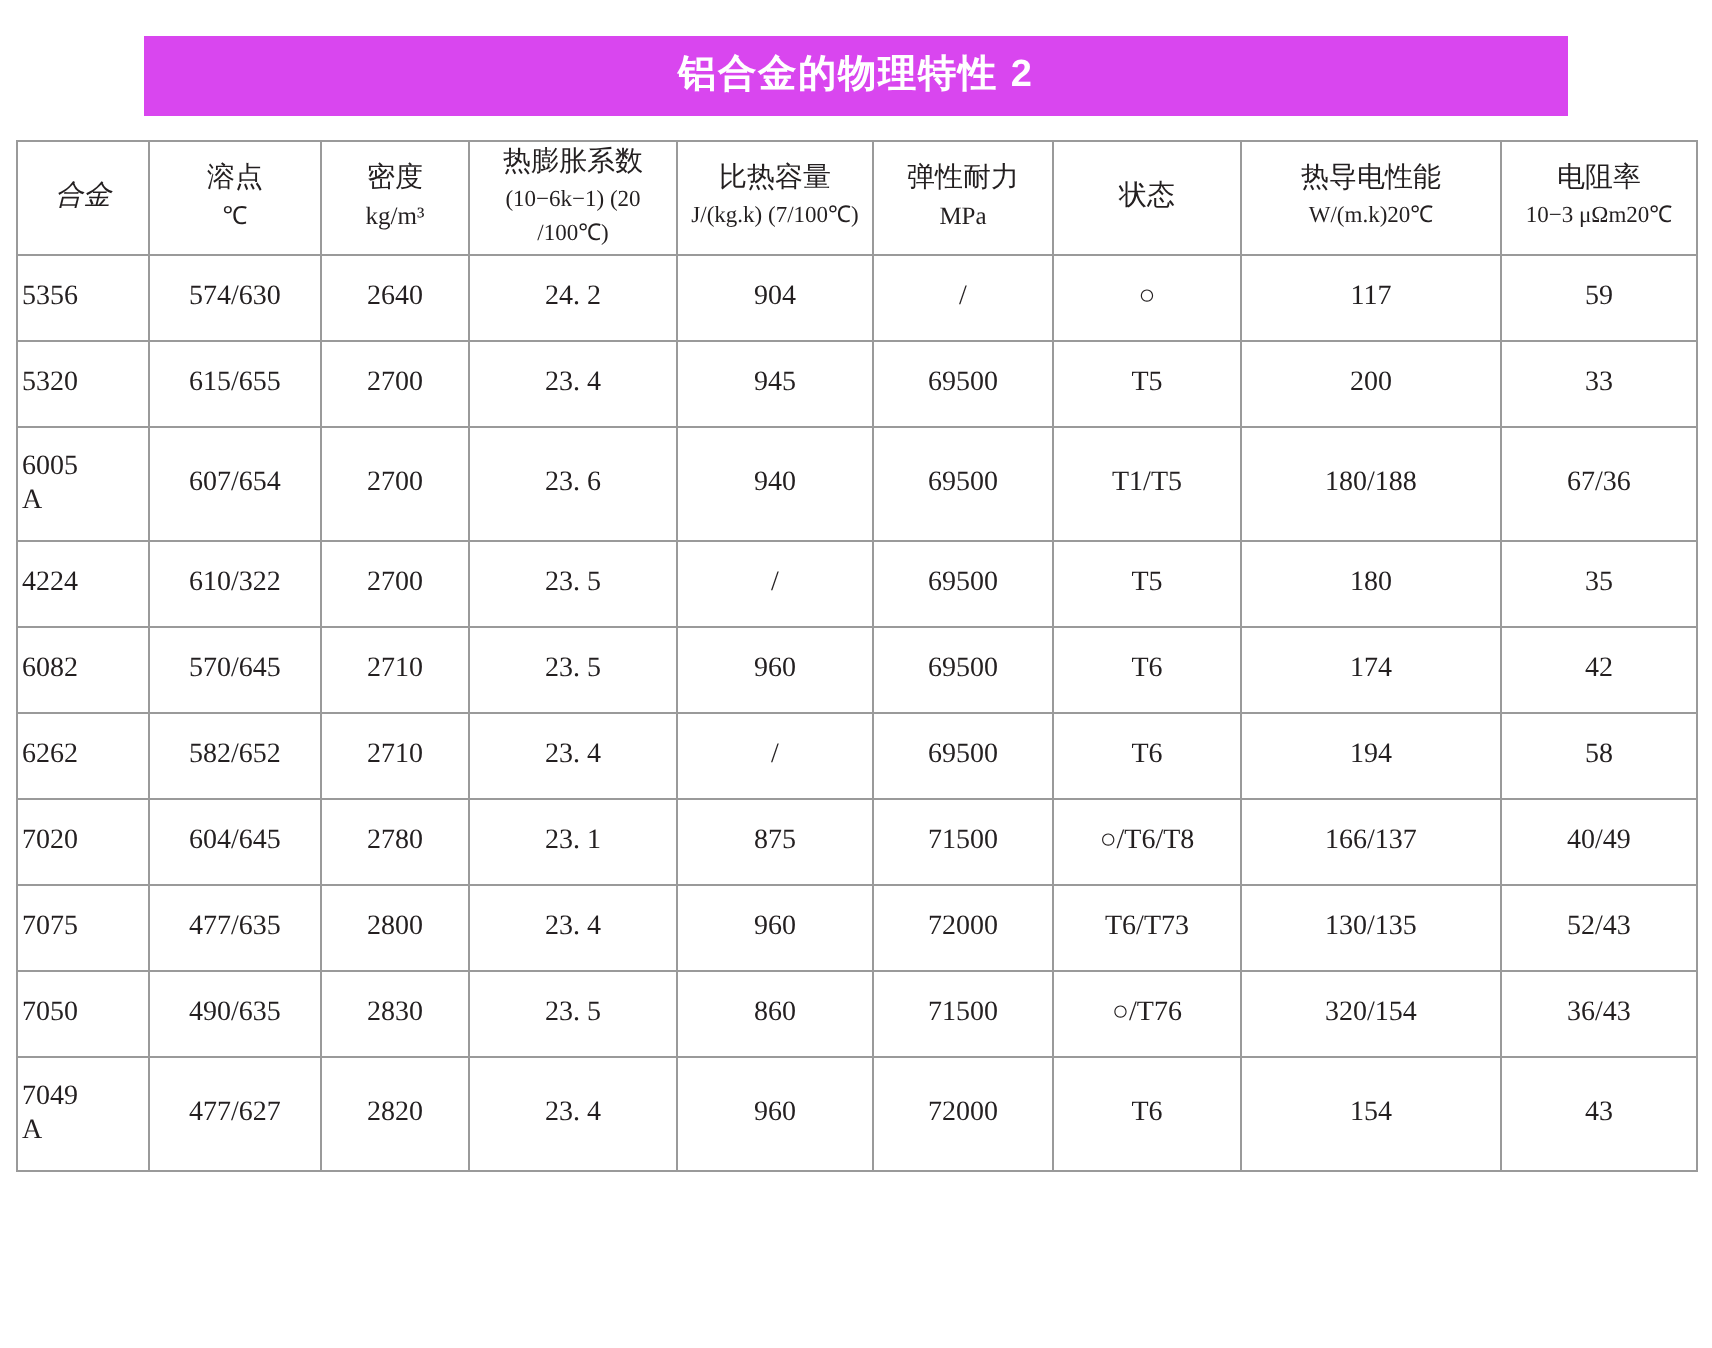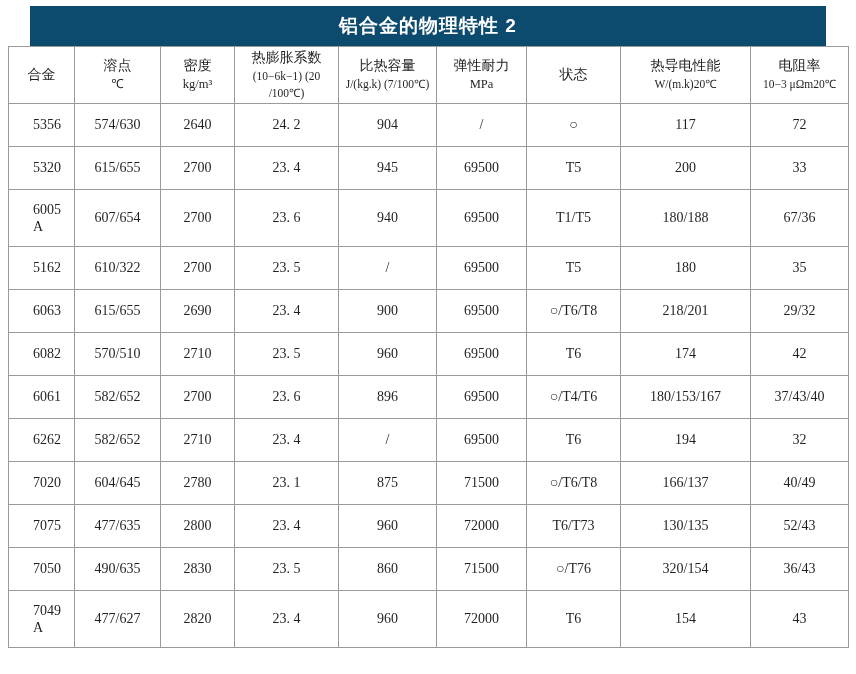--- a/index.html
+++ b/index.html
@@ -15,31 +15,31 @@
     overflow: hidden;
   }
   #page {
     width: 856px;
     height: 674px;
     position: relative;
     box-sizing: border-box;
     padding: 6px 8px 0 8px;
   }
   .title-bar {
-    background: #0c4a6e;
+    background: #d946ef;
     color: #ffffff;
     text-align: center;
     font-family: "Liberation Sans", sans-serif;
     font-weight: bold;
     font-size: 19px;
     letter-spacing: 1px;
     height: 40px;
     line-height: 40px;
-    width: 796px;
-    margin: 0 auto;
+    width: 712px;
+    margin: 12px auto;
   }
   table.spec {
     border-collapse: collapse;
     width: 840px;
     margin: 0 auto;
     table-layout: fixed;
   }
   table.spec td, table.spec th {
     border: 1px solid #9a9a9a;
     text-align: center;
@@ -62,27 +62,28 @@
   .hdr-unit-small {
     font-size: 11.5px;
     line-height: 1.45;
   }
   td.alloy-head {
     text-align: left;
     padding-left: 10px;
     vertical-align: bottom;
     padding-bottom: 8px;
     font-size: 14px;
+    font-style: italic;
   }
   tbody td {
     height: 38px;
   }
   tbody td.alloy {
     text-align: left;
-    padding-left: 24px;
+    padding-left: 2px;
   }
   tbody tr.tall td {
     height: 52px;
   }
   tbody td.alloy .l1 { display: block; line-height: 1.25; }
   tbody td.alloy .l2 { display: block; line-height: 1.25; }
   .col-alloy { width: 66px; }
   .col-melt { width: 86px; }
   .col-dens { width: 74px; }
   .col-exp { width: 104px; }
@@ -153,21 +154,21 @@
           <td class="alloy">
             <span class="l1">5356</span>
           </td>
           <td>574/630</td>
           <td>2640</td>
           <td>24. 2</td>
           <td>904</td>
           <td>/</td>
           <td>○</td>
           <td>117</td>
-          <td>72</td>
+          <td>59</td>
         </tr>
         <tr>
           <td class="alloy">
             <span class="l1">5320</span>
           </td>
           <td>615/655</td>
           <td>2700</td>
           <td>23. 4</td>
           <td>945</td>
           <td>69500</td>
@@ -184,82 +185,56 @@
           <td>2700</td>
           <td>23. 6</td>
           <td>940</td>
           <td>69500</td>
           <td>T1/T5</td>
           <td>180/188</td>
           <td>67/36</td>
         </tr>
         <tr>
           <td class="alloy">
-            <span class="l1">5162</span>
+            <span class="l1">4224</span>
           </td>
           <td>610/322</td>
           <td>2700</td>
           <td>23. 5</td>
           <td>/</td>
           <td>69500</td>
           <td>T5</td>
           <td>180</td>
           <td>35</td>
         </tr>
         <tr>
           <td class="alloy">
-            <span class="l1">6063</span>
-          </td>
-          <td>615/655</td>
-          <td>2690</td>
-          <td>23. 4</td>
-          <td>900</td>
-          <td>69500</td>
-          <td>○/T6/T8</td>
-          <td>218/201</td>
-          <td>29/32</td>
-        </tr>
-        <tr>
-          <td class="alloy">
             <span class="l1">6082</span>
           </td>
-          <td>570/510</td>
+          <td>570/645</td>
           <td>2710</td>
           <td>23. 5</td>
           <td>960</td>
           <td>69500</td>
           <td>T6</td>
           <td>174</td>
           <td>42</td>
         </tr>
         <tr>
           <td class="alloy">
-            <span class="l1">6061</span>
-          </td>
-          <td>582/652</td>
-          <td>2700</td>
-          <td>23. 6</td>
-          <td>896</td>
-          <td>69500</td>
-          <td>○/T4/T6</td>
-          <td>180/153/167</td>
-          <td>37/43/40</td>
-        </tr>
-        <tr>
-          <td class="alloy">
             <span class="l1">6262</span>
           </td>
           <td>582/652</td>
           <td>2710</td>
           <td>23. 4</td>
           <td>/</td>
           <td>69500</td>
           <td>T6</td>
           <td>194</td>
-          <td>32</td>
+          <td>58</td>
         </tr>
         <tr>
           <td class="alloy">
             <span class="l1">7020</span>
           </td>
           <td>604/645</td>
           <td>2780</td>
           <td>23. 1</td>
           <td>875</td>
           <td>71500</td>

